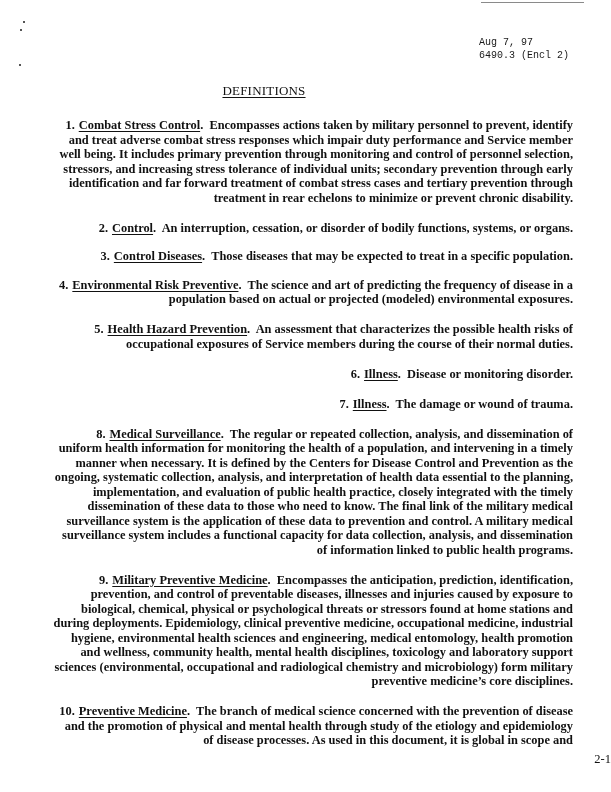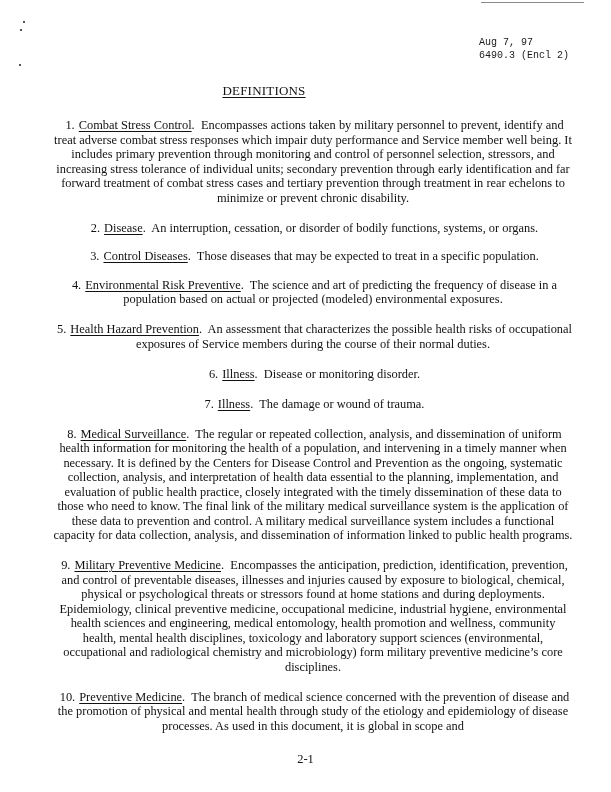--- a/index.html
+++ b/index.html
@@ -52,32 +52,33 @@
     .defs {
       position: absolute;
       left: 53px;
       top: 118px;
       width: 520px;
       font-size: 12.4px;
       line-height: 14.5px;
     }
     .def {
       margin: 0 0 15.5px 0;
-      text-align: center;
+      text-align: right;
+      font-weight: bold;
     }
     .def .num { margin-left: 3px; margin-right: 4px; }
     .def .term { text-decoration: underline; text-underline-offset: 2px; }
     .def.d2 { margin-bottom: 14px; }
     .def.d3 { margin-bottom: 14px; }
     .page-number {
       position: absolute;
       left: 0;
       width: 611px;
       top: 752px;
-      text-align: center;
+      text-align: right;
       font-size: 12.5px;
       font-family: Liberation Serif, serif;
     }
   </style>
 </head>
 <body>
 
 <div class="top-rule"></div>
 <div class="speck" style="left:23px;top:21px;"></div>
 <div class="speck" style="left:20px;top:29px;"></div>
@@ -88,21 +89,21 @@
   <div>6490.3 (Encl 2)</div>
 </div>
 
 <div class="title">
   <span>DEFINITIONS</span>
 </div>
 
 <div class="defs">
   <p class="def d1"><span class="num">1.</span><span class="term">Combat Stress Control</span>.&nbsp; <span>Encompasses actions taken by military personnel to prevent, identify and treat adverse combat stress responses which impair duty performance and Service member well being.  It includes primary prevention through monitoring and control of personnel selection, stressors, and increasing stress tolerance of individual units; secondary prevention through early identification and far forward treatment of combat stress cases and tertiary prevention through treatment in rear echelons to minimize or prevent chronic disability.</span></p>
 
-  <p class="def d2"><span class="num">2.</span><span class="term">Disease</span>.&nbsp; <span>An interruption, cessation, or disorder of bodily functions, systems, or organs.</span></p>
+  <p class="def d2"><span class="num">2.</span><span class="term">Control</span>.&nbsp; <span>An interruption, cessation, or disorder of bodily functions, systems, or organs.</span></p>
 
   <p class="def d3"><span class="num">3.</span><span class="term">Control Diseases</span>.&nbsp; <span>Those diseases that may be expected to treat in a specific population.</span></p>
 
   <p class="def d4"><span class="num">4.</span><span class="term">Environmental Risk Preventive</span>.&nbsp; <span>The science and art of predicting the frequency of disease in a population based on actual or projected (modeled) environmental exposures.</span></p>
 
   <p class="def d5"><span class="num">5.</span><span class="term">Health Hazard Prevention</span>.&nbsp; <span>An assessment that characterizes the possible health risks of occupational exposures of Service members during the course of their normal duties.</span></p>
 
   <p class="def d6"><span class="num">6.</span><span class="term">Illness</span>.&nbsp; <span>Disease or monitoring disorder.</span></p>
 
   <p class="def d7"><span class="num">7.</span><span class="term">Illness</span>.&nbsp; <span>The damage or wound of trauma.</span></p>

